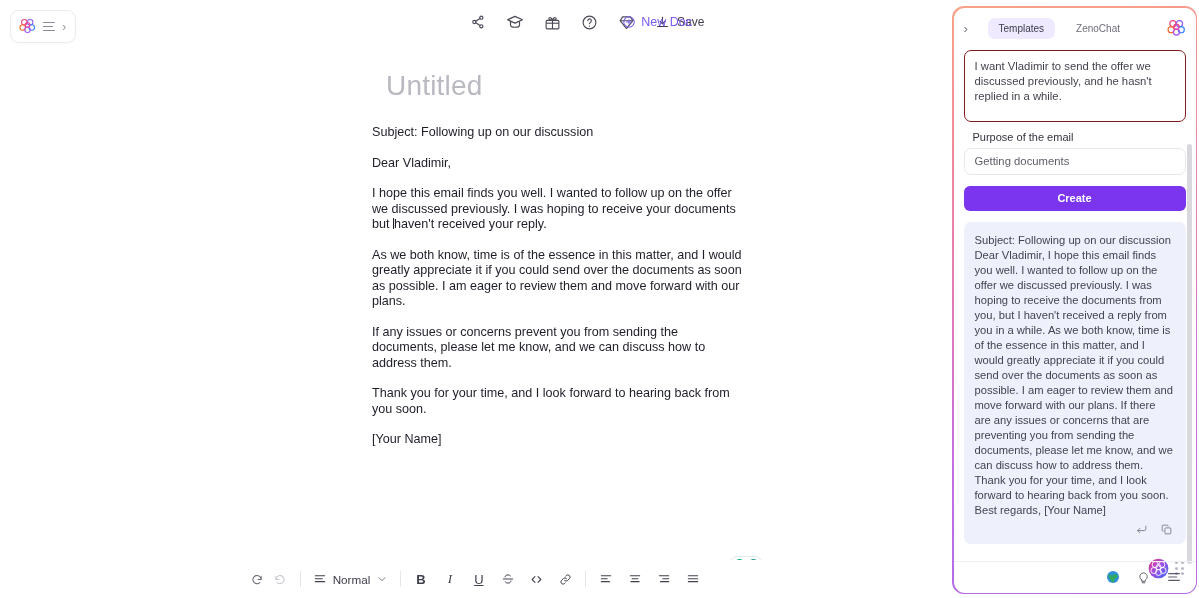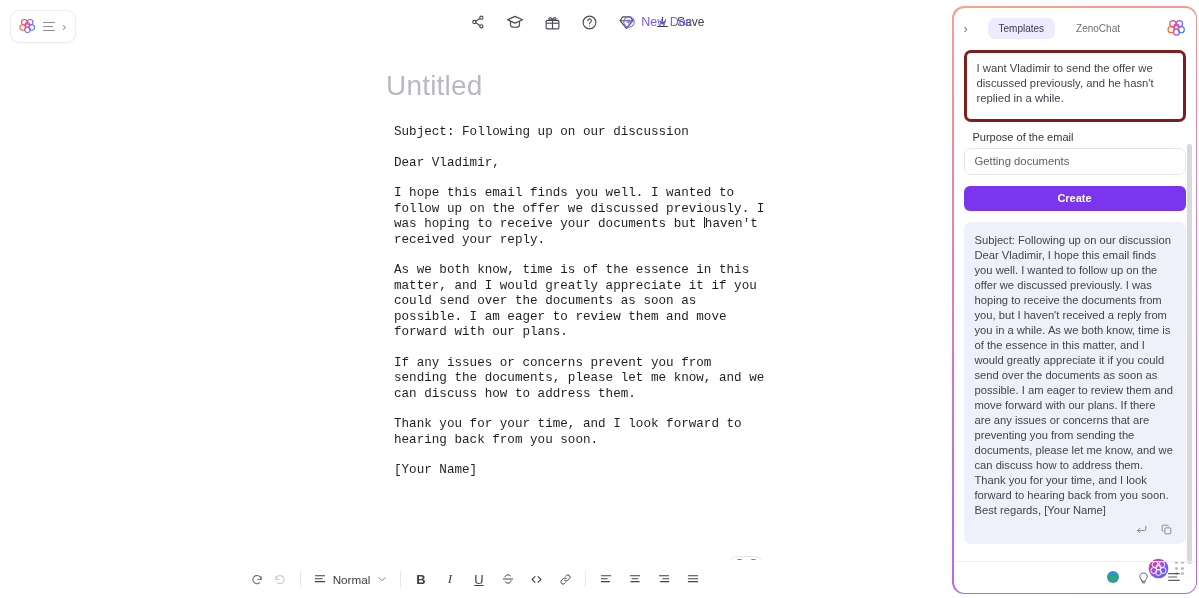--- a/index.html
+++ b/index.html
@@ -47,21 +47,21 @@
     display: flex; align-items: center; gap: 5px;
     color: #7b5cf0; font-size: 12.5px; font-weight: 500; cursor: pointer;
   }
 
   
   #doc-scroll { position: absolute; left: 0; top: 48px; width: 950px; height: 500px; }
   #doc-title {
     position: absolute; left: 386px; top: 22px;
     font-size: 28px; color: #b9b9c2; font-weight: 400; letter-spacing: .2px;
   }
-  #doc-body { position: absolute; left: 394px; top: 77px; width: 372px; font-family: Liberation Mono, monospace; }
+  #doc-body { position: absolute; left: 372px; top: 77px; width: 372px; }
   #doc-body p {
     font-size: 12.6px; line-height: 15.5px; color: #1e1e28;
     margin-bottom: 15px;
   }
   #doc-body p:last-child { margin-bottom: 0; }
   .caret {
     display: inline-block; width: 1px; height: 11px; background: #202028;
     vertical-align: -1px; margin: 0 0 0 0;
   }
 
@@ -120,21 +120,21 @@
   .ptab.active { background: #efeaff; color: #3a3a48; }
   .ptab.inactive { color: #6e6e7a; font-weight: 400; }
   #panel-logo { margin-left: auto; width: 19px; height: 19px; position: relative; }
 
   #panel-scroll {
     position: absolute; left: 0; top: 42px; width: 100%; height: 520px;
     padding: 0 10px;
   }
   .p-field-label { font-size: 11px; color: #33333f; margin: 9px 0 5px 2px; padding-left: 7px; }
   #prompt-box {
-    border: 3px solid #7f1d1d; border-radius: 7px; background: #fff;
+    border: 1px solid #7f1d1d; border-radius: 7px; background: #fff;
     height: 72px; padding: 8px 10px;
     font-size: 11.3px; line-height: 15px; color: #43434f;
   }
   #purpose-box {
     border: 1px solid #e6e6ec; border-radius: 7px; background: #fff;
     height: 27px; padding: 8px 10px;
     display: flex; align-items: center;
     font-size: 11.3px; color: #5d5d69;
   }
   #create-btn {

